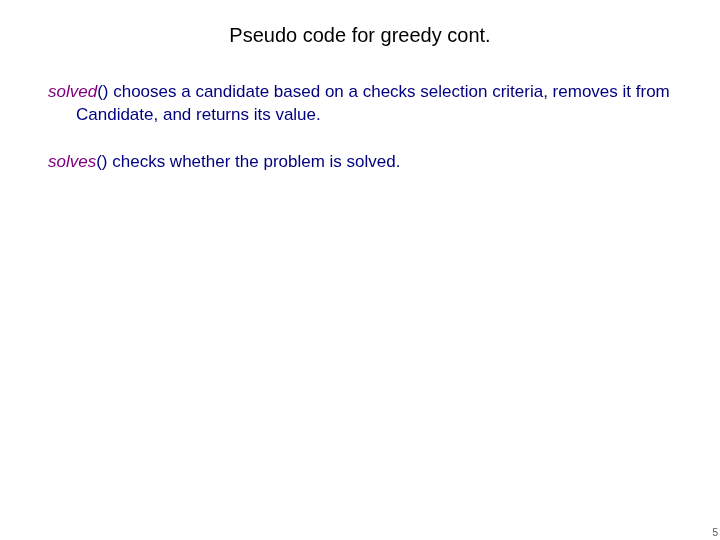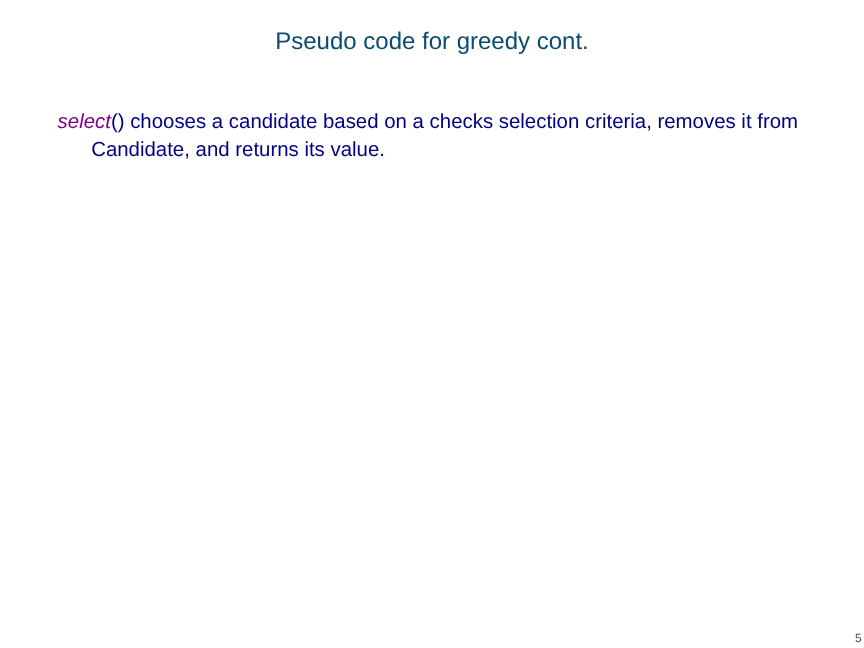--- a/index.html
+++ b/index.html
@@ -16,22 +16,22 @@
   .slide {
     box-sizing: border-box;
     width: 720px;
     height: 540px;
     padding: 18px 48px 0 48px;
   }
   .title {
     text-align: center;
     font-size: 20px;
     font-weight: 400;
-    margin: 6px 0 44px 0;
-    color: #0c4a6e;
+    margin: 6px 0 34px 0;
+    color: #000000;
   }
   .body {
     font-size: 17px;
     line-height: 1.35;
   }
   .entry {
     margin: 0 0 24px 0;
     padding-left: 28px;
     text-indent: -28px;
   }
@@ -50,21 +50,24 @@
 </style>
 </head>
 <body>
 
 <div class="slide">
   <div class="title">Pseudo code for greedy cont.</div>
 
   <div class="body">
 
     <p class="entry">
-      <span class="fn">select</span><span>()</span><span> chooses a candidate based on a checks selection criteria, removes it from Candidate, and returns its value.</span>
+      <span class="fn">solved</span><span>()</span><span> chooses a candidate based on a checks selection criteria, removes it from Candidate, and returns its value.</span>
     </p>
 
 
+    <p class="entry">
+      <span class="fn">solves</span><span>()</span><span> checks whether the problem is solved.</span>
+    </p>
 
   </div>
 </div>
 
 <div class="pageno">5</div>
 
 </body></html>

